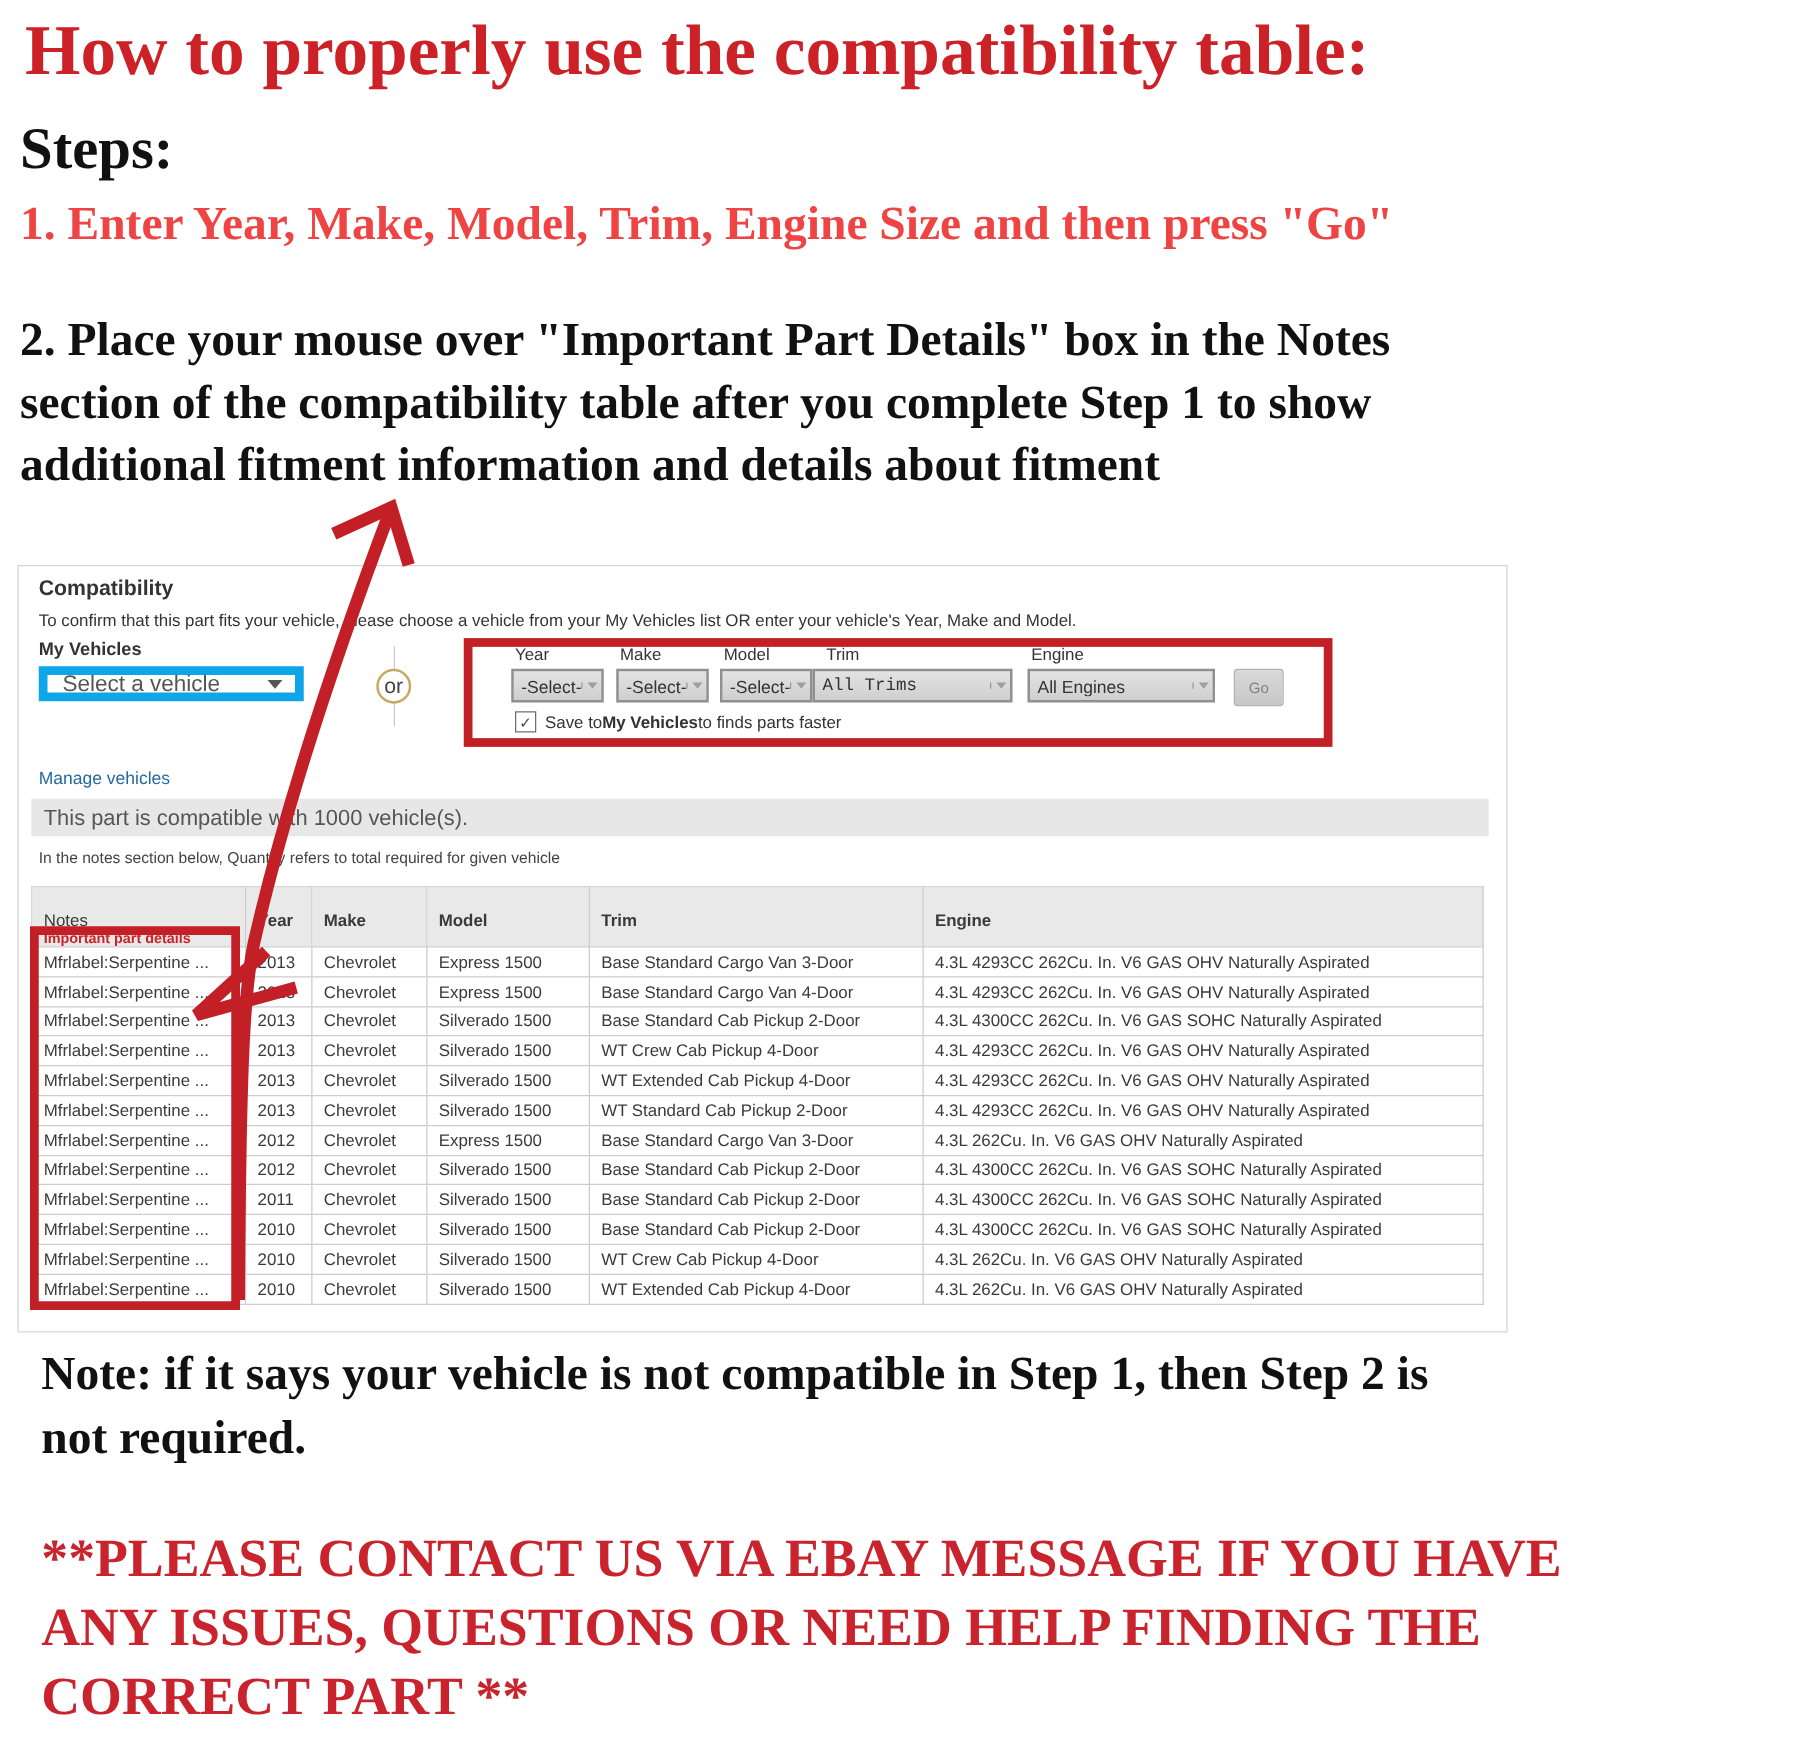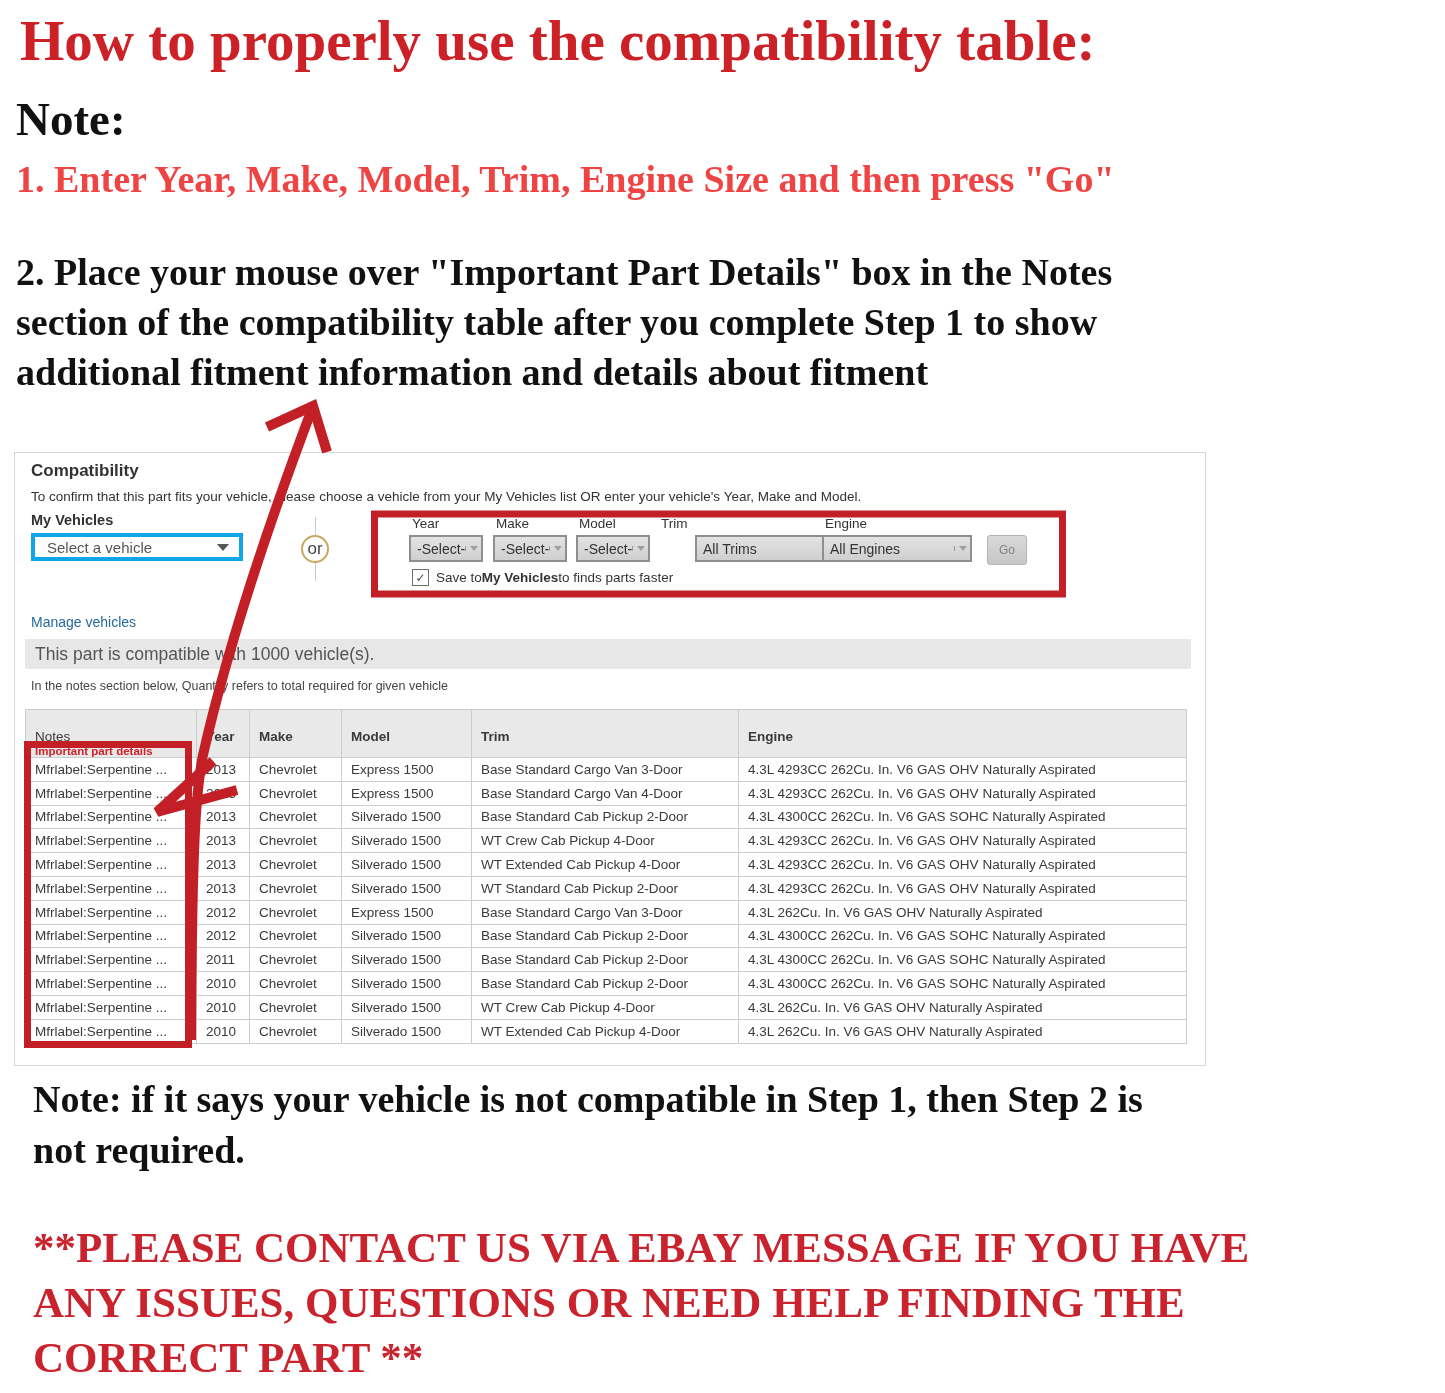--- a/index.html
+++ b/index.html
@@ -16,23 +16,23 @@
   .step2{left:16px;top:247px;font-size:38px;color:#111;line-height:50px;}
   .note-block{left:33px;top:1074px;font-size:38px;color:#111;line-height:51px;}
   .contact-block{left:33px;top:1220px;font-size:43px;color:#c9242e;line-height:55px;}
 
   
   .panel{left:14px;top:452px;width:1190px;height:612px;background:#fff;
          border:1px solid #d5d5d5;color:#333;}
   .compat-title{left:16px;top:8px;font-size:17px;font-weight:bold;color:#333;}
   .compat-desc{left:16px;top:36px;font-size:13.5px;color:#333;}
   .mv-label{left:16px;top:59px;font-size:14.5px;font-weight:bold;color:#333;}
-  .mv-select{left:16px;top:80px;width:212px;height:28px;border:4px solid #0ea5e9;
+  .mv-select{left:16px;top:80px;width:212px;height:28px;border:7px solid #0ea5e9;
              background:#fff;display:flex;align-items:center;justify-content:space-between;
-             padding:0 10px 0 12px;box-sizing:border-box;font-size:15px;color:#555;}
+             padding:0 10px 0 12px;box-sizing:border-box;font-size:18px;color:#555;}
   .tri-down{width:0;height:0;border-left:6px solid transparent;border-right:6px solid transparent;
             border-top:7px solid #555;}
   .link{font-size:14px;color:#26699c;text-decoration:none;cursor:pointer;margin-top:48px;}
   .manage-link{left:16px;top:113px;}
   .showall-link{left:16px;top:148px;}
   .or-line{left:300px;top:64px;width:1px;height:64px;background:#c9c9c9;}
   .or-badge{left:286px;top:82px;width:24px;height:24px;border:2px solid #c9a961;border-radius:50%;
             background:#fff;color:#444;font-size:17px;display:flex;align-items:center;
             justify-content:center;}
   .fld-label{top:63px;font-size:13.5px;color:#333;}
@@ -65,21 +65,21 @@
   .compat-table tbody td{height:23.8px;box-sizing:border-box;background:#fff;}
   .notes-sub{color:#cc2127;font-weight:bold;font-size:11.5px;margin-top:1px;}
 
   
   .overlay{left:0;top:0;width:1445px;height:1393px;pointer-events:none;z-index:50;}
 </style>
 </head>
 <body>
 
 <div class="abs serif main-title">How to properly use the compatibility table:</div>
-<div class="abs serif steps-label">Note:</div>
+<div class="abs serif steps-label">Steps:</div>
 <div class="abs serif step1">1. Enter Year, Make, Model, Trim, Engine Size and then press "Go"</div>
 <div class="abs serif step2 prelines">2. Place your mouse over "Important Part Details" box in the Notes
 section of the compatibility table after you complete Step 1 to show
 additional fitment information and details about fitment</div>
 
 <div class="abs panel">
   <div class="abs compat-title">Compatibility</div>
   <div class="abs compat-desc">To confirm that this part fits your vehicle, please choose a vehicle from your My Vehicles list OR enter your vehicle's Year, Make and Model.</div>
 
   <div class="abs mv-label">My Vehicles</div>
@@ -108,21 +108,21 @@
       </span>
   </div>
   <div class="abs fld-label" style="left:564px;">Model</div>
   <div class="abs gsel" style="left:561px;width:74px;">
     <span class="val">-Select-</span>
     <span class="chev">
         <span class="chev-glyph"></span>
       </span>
   </div>
   <div class="abs fld-label" style="left:646px;">Trim</div>
-  <div class="abs gsel" style="left:680px;width:160px;">
+  <div class="abs gsel" style="left:635px;width:160px;font-family:Liberation Mono, monospace;">
     <span class="val">All Trims</span>
     <span class="chev">
         <span class="chev-glyph"></span>
       </span>
   </div>
   <div class="abs fld-label" style="left:810px;">Engine</div>
   <div class="abs gsel" style="left:807px;width:150px;">
     <span class="val">All Engines</span>
     <span class="chev">
         <span class="chev-glyph"></span>

